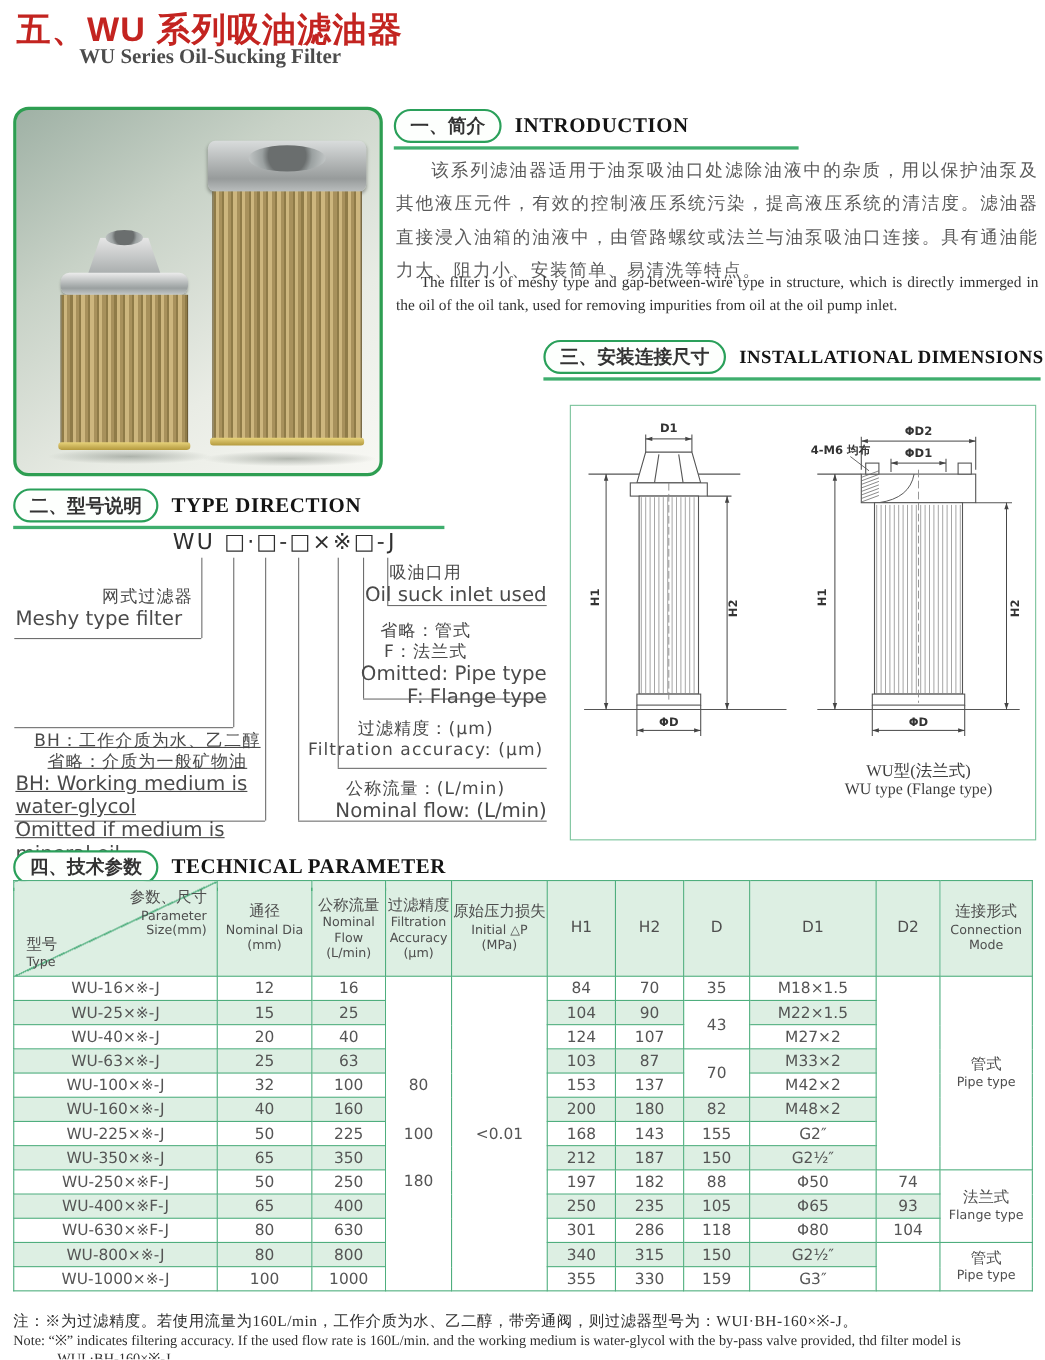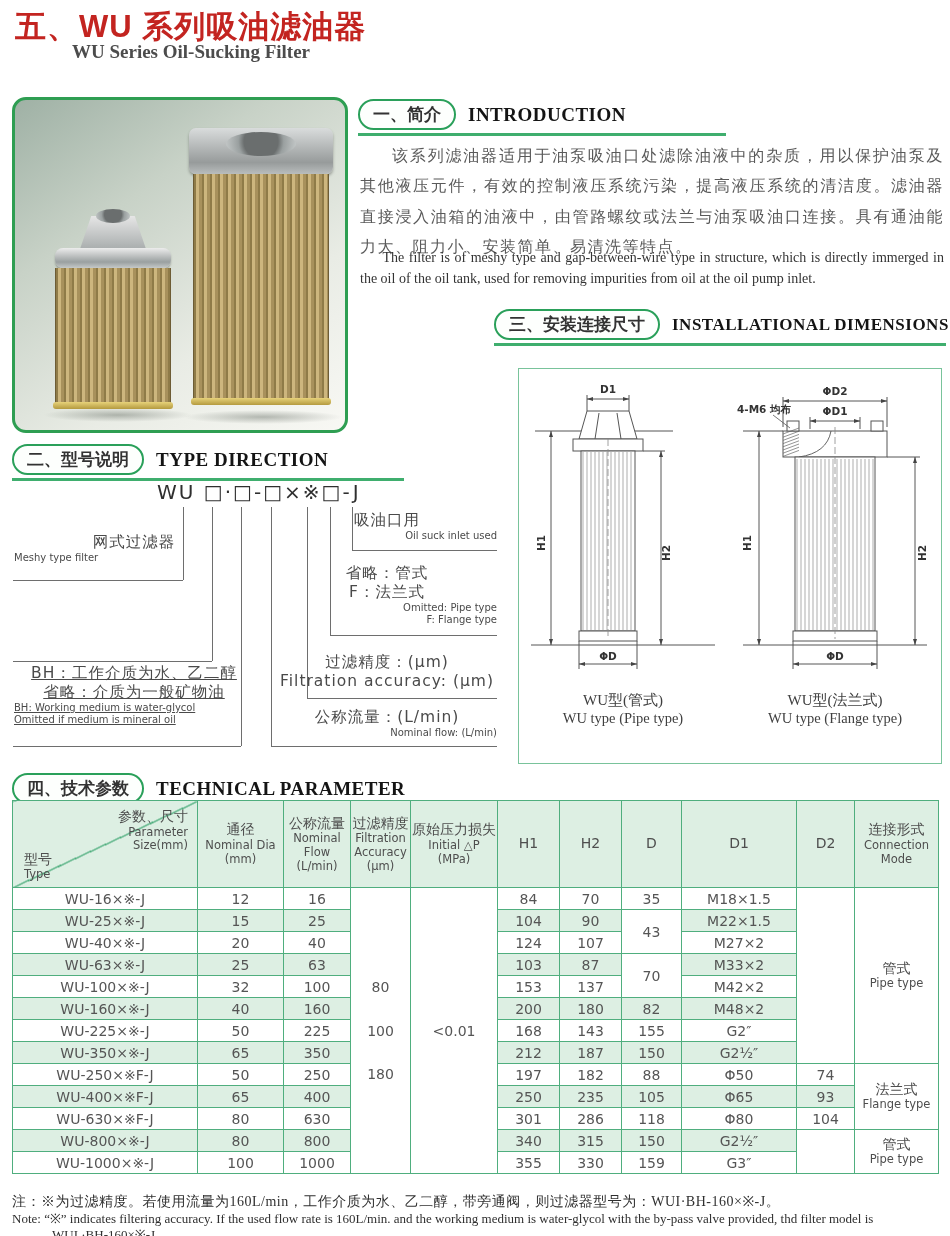--- a/index.html
+++ b/index.html
@@ -62,21 +62,21 @@
   svg .lbl { font-weight:bold; }
 
   
   .type-diagram { position:absolute; left:0; top:480px; width:500px; height:294px;
                   font-family:"DejaVu Sans","Liberation Serif",serif; }
   .model-code { position:absolute; left:157px; top:0; font-size:20px; color:#2f2f2f;
                 letter-spacing:2px; font-family:"DejaVu Sans",sans-serif; }
   .dline { position:absolute; background:#6e6e6e; }
   .t-lab { position:absolute; color:#4a4a4a; }
   .t-lab .zh { font-size:15.5px; line-height:1.22; letter-spacing:1px;text-align:center; }
-  .t-lab .en { font-size:10px;  line-height:1.18; }
+  .t-lab .en { font-size:18px;  line-height:1.18; }
   .t-left  { left:14px; width:240px; text-align:left; }
   .t-right { left:277px; width:220px; text-align:right; }
   #tl0{top:53px;} #tl1{top:108px;} #tl2{top:184px;text-decoration:underline;}
   #tr0{top:31px;} #tr1{top:84px;} #tr2{top:173px;} #tr3{top:228px;}
 
   
   .param-wrap { position:absolute; left:12px; top:800px; }
   table.params { border-collapse:collapse; table-layout:fixed; width:926px;
                  font-family:"DejaVu Sans","Liberation Sans",sans-serif; }
   table.params th, table.params td { border:1px solid #4fae7e; text-align:center;
@@ -266,24 +266,20 @@
           <polygon points="58,281 64,279 64,283" fill="#444"></polygon>
           <polygon points="142,281 136,279 136,283" fill="#444"></polygon>
         </g>
       <text class="lbl" x="100" y="12" text-anchor="middle">ΦD2</text>
       <text class="lbl" x="100" y="32" text-anchor="middle">ΦD1</text>
       <text class="lbl" x="2" y="30" text-anchor="start">4-M6 均布</text>
       <text class="lbl" x="16" y="160" text-anchor="middle" transform="rotate(-90 16 160)">H1</text>
       <text class="lbl" x="191" y="170" text-anchor="middle" transform="rotate(-90 191 170)">H2</text>
       <text class="lbl" x="100" y="277" text-anchor="middle">ΦD</text>
     </svg>
-    <div class="dim-cap" id="dcap1">
-      <div class="zh">WU型(管式)</div>
-      <div class="en">WU type (Pipe type)</div>
-    </div>
     <div class="dim-cap" id="dcap2">
       <div class="zh">WU型(法兰式)</div>
       <div class="en">WU type (Flange type)</div>
     </div>
   </div>
 
   <div class="sec-head" id="sec-type-head">
     <span class="pill">二、型号说明</span>
     <span class="sec-en">TYPE DIRECTION</span>
   </div>

